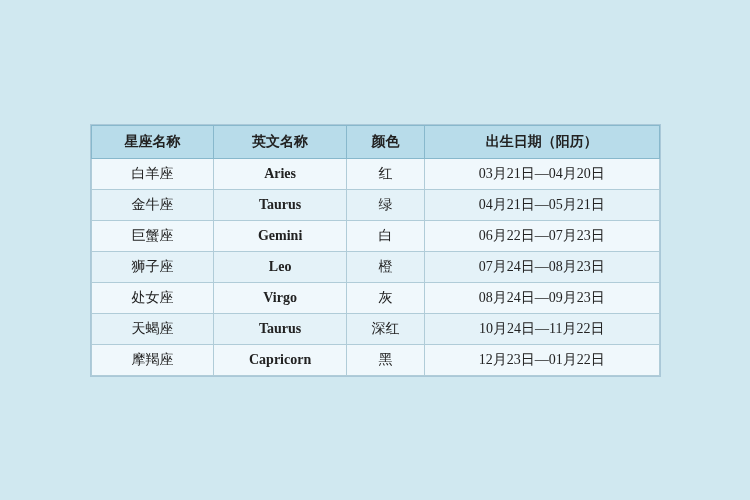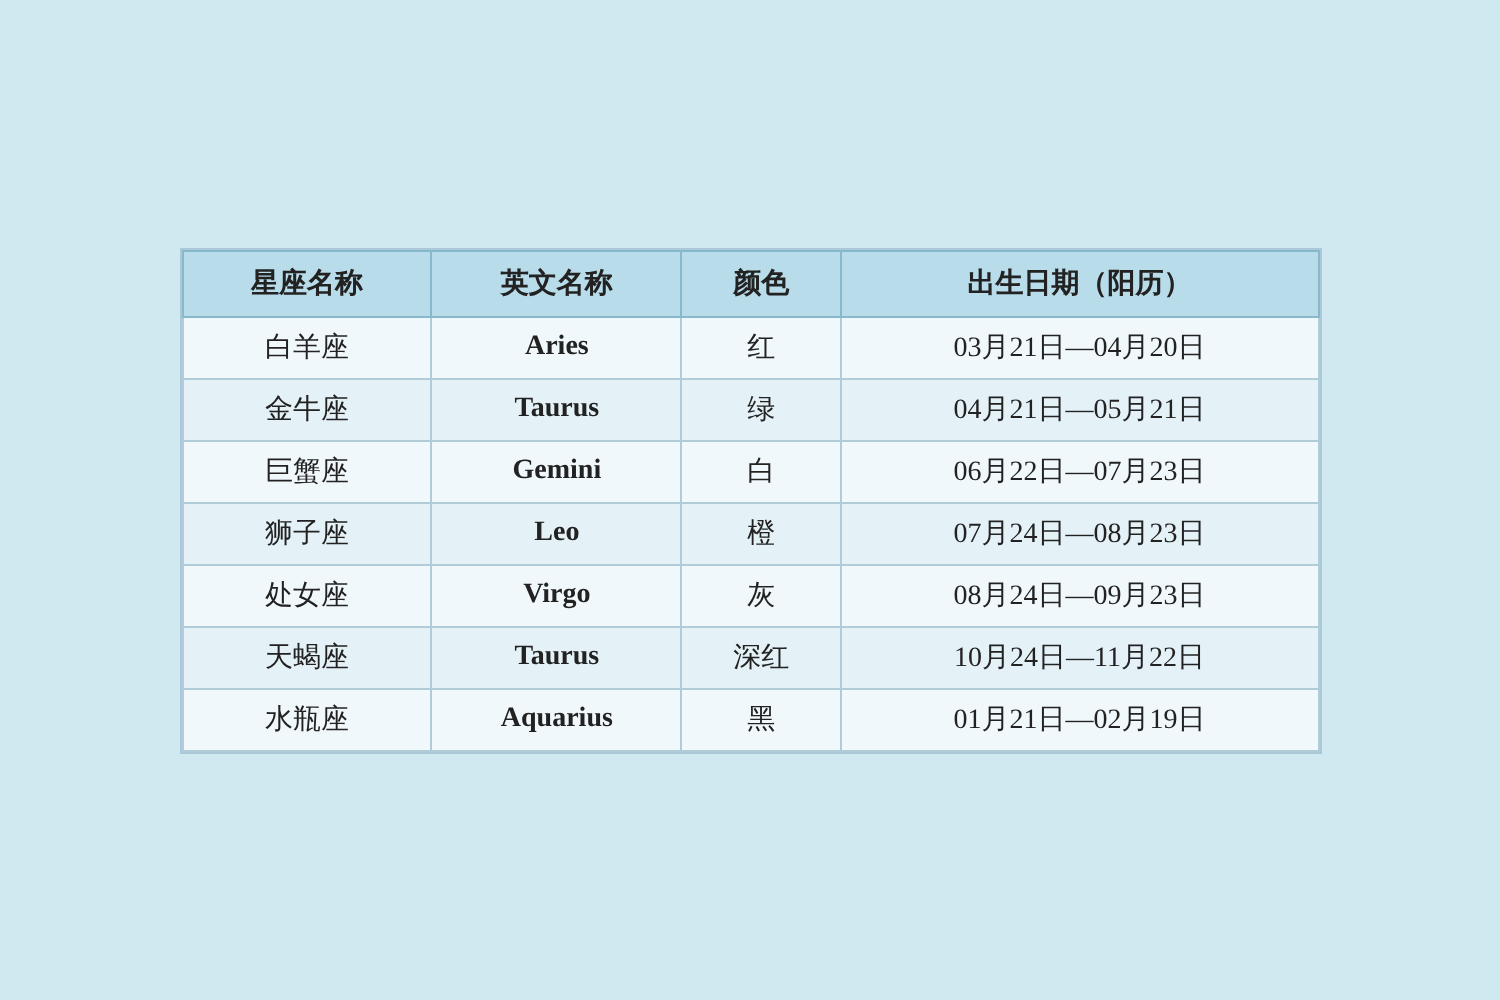--- a/index.html
+++ b/index.html
@@ -106,20 +106,20 @@
           <td>灰</td>
           <td>08月24日—09月23日</td>
         </tr>
         <tr>
           <td>天蝎座</td>
           <td>Taurus</td>
           <td>深红</td>
           <td>10月24日—11月22日</td>
         </tr>
         <tr>
-          <td>水瓶座</td>
-          <td>Aquarius</td>
+          <td>摩羯座</td>
+          <td>Capricorn</td>
           <td>黑</td>
-          <td>01月21日—02月19日</td>
+          <td>12月23日—01月22日</td>
         </tr>
       </tbody>
   </table>
 </div>
 
 </body></html>

